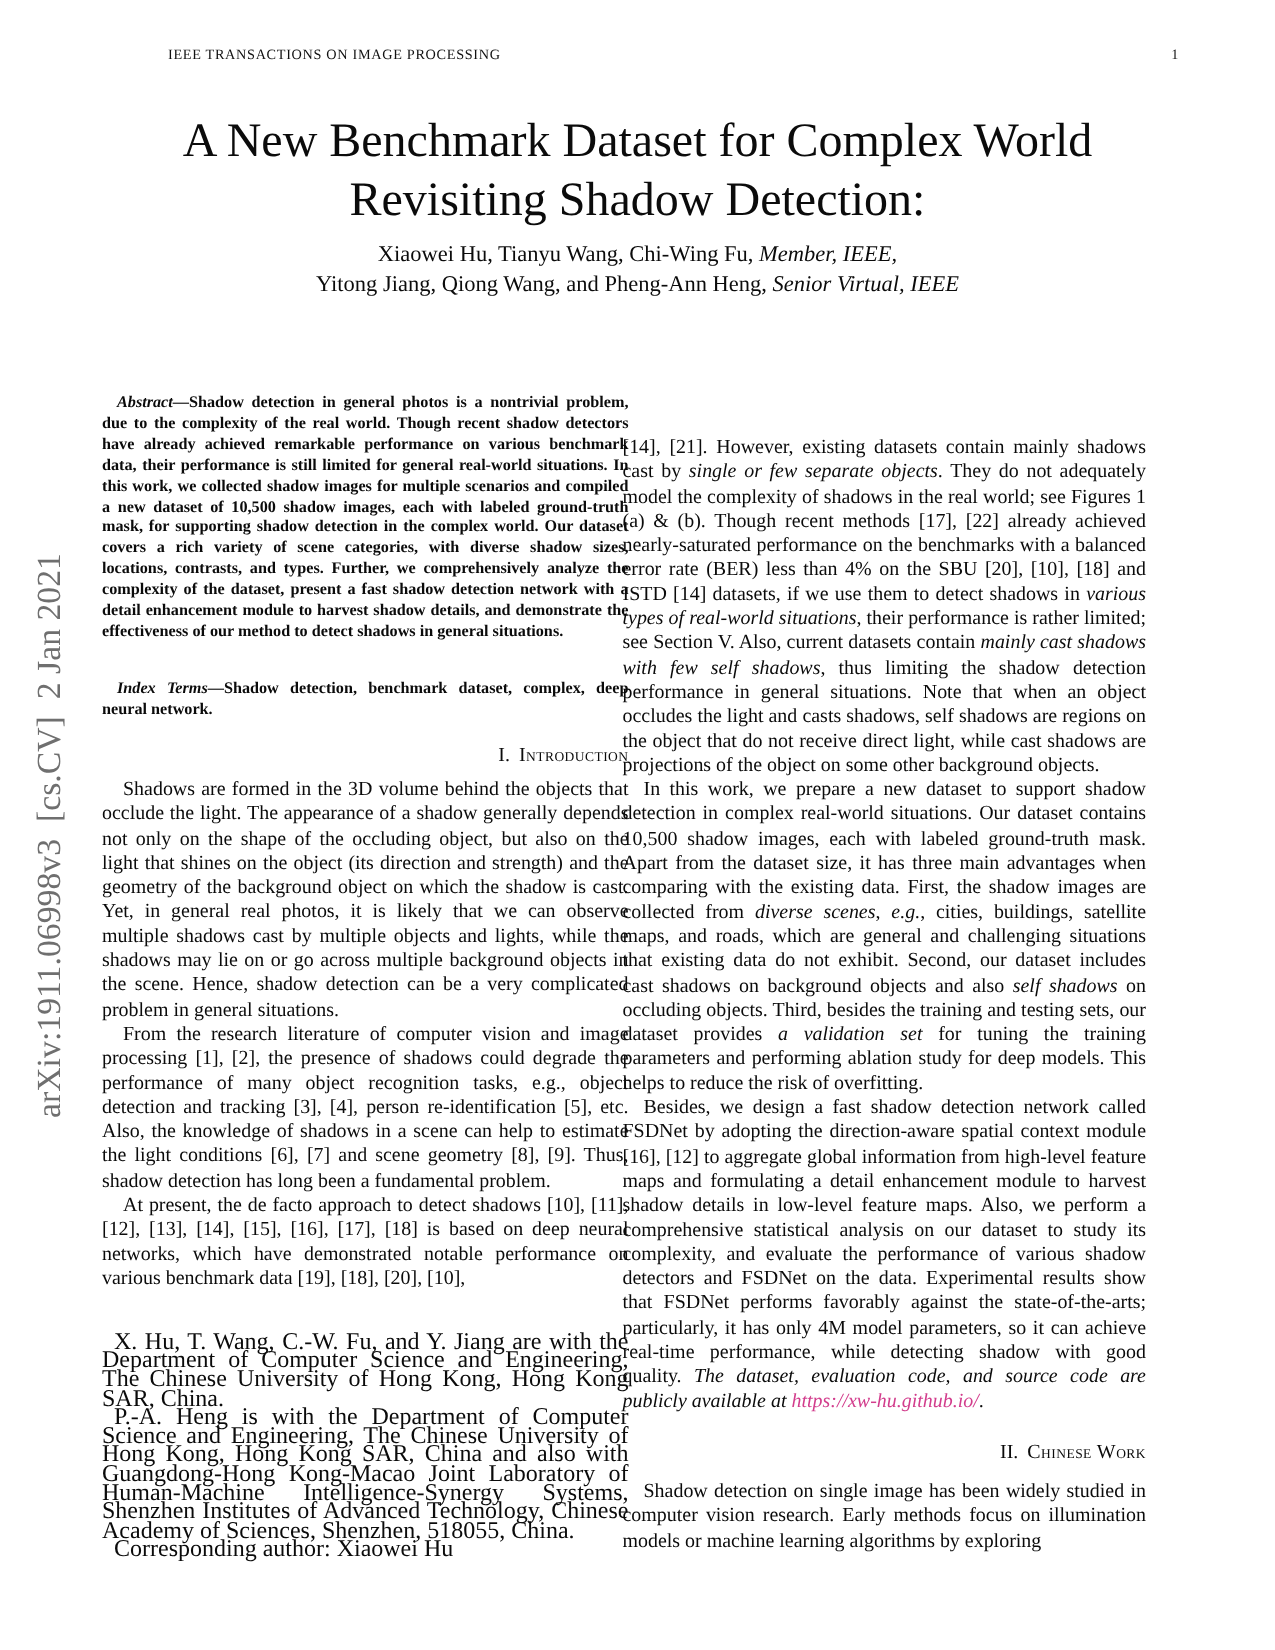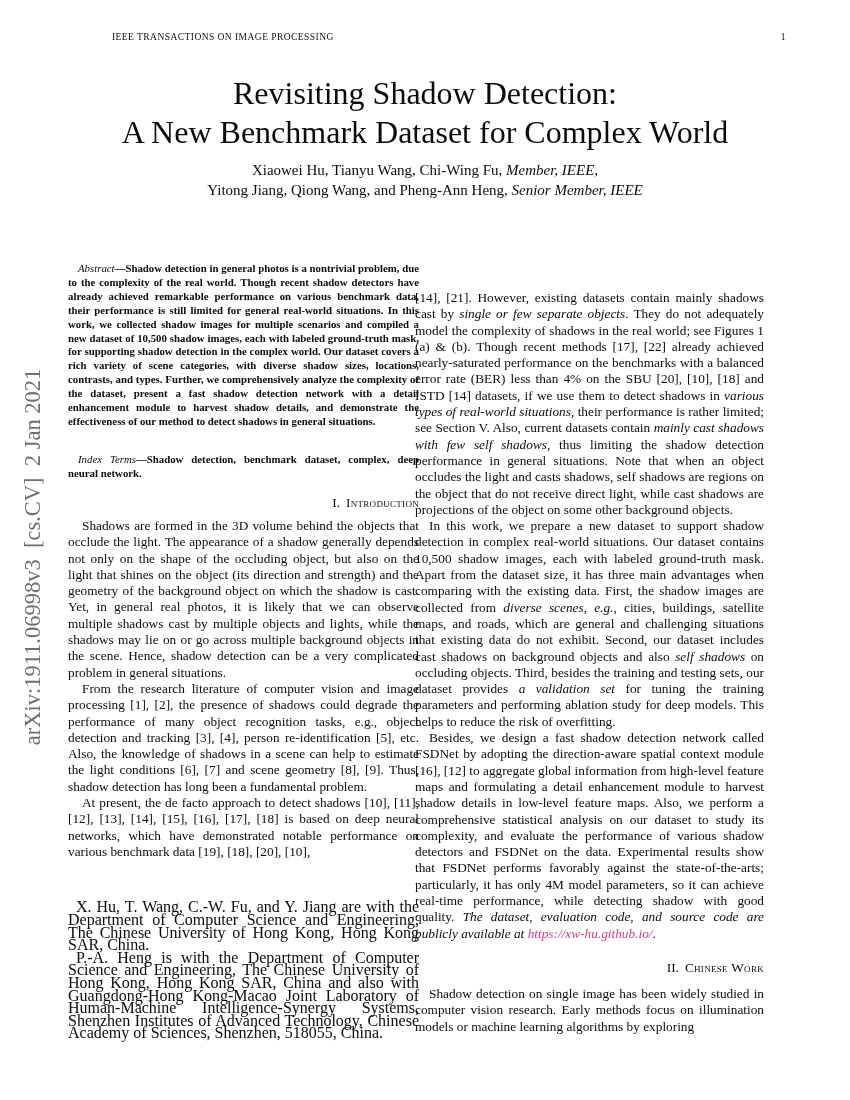--- a/index.html
+++ b/index.html
@@ -40,21 +40,21 @@
   .it{font-style:italic;}
   
   .col{position:absolute;top:262px;font-size:13.3px;line-height:16.3px;text-align:justify;}
   .col-left{left:68px;width:351px;height:778px;display:flex;flex-direction:column;}
   .col-right{left:415px;width:349px;margin-top:28px;}
   p{margin:0;}
   .abstract-p,.index-p{
     font-weight:700;font-size:10.8px;line-height:13.9px;text-indent:10px;
   }
   .index-p{margin-top:24px;}
-  .lead-it{font-style:italic;font-weight:400;}
+  .lead-it{font-style:italic;font-weight:700;}
   .sec-heading{
     text-align:right;font-size:13.3px;
     margin-top:14px;margin-bottom:7px;
   }
   .sec-heading .num{margin-right:6px;}
   .sec-heading .sc{font-variant:small-caps;letter-spacing:0.3px;}
   .body-p{text-indent:14px;}
   .body-p.noindent{text-indent:0;}
   .footnote-block{
     margin-top:auto;
@@ -70,43 +70,44 @@
 <div class="page">
 
   <div class="running-header">
     <span>IEEE TRANSACTIONS ON IMAGE PROCESSING</span>
     <span>1</span>
   </div>
 
   <div class="arxiv-stamp" style="color: rgb(111, 111, 111);">arXiv:1911.06998v3  [cs.CV]  2 Jan 2021</div>
 
   <div class="title-block">
+    <div>A New Benchmark Dataset for Complex World</div>
     <div>Revisiting Shadow Detection:</div>
-    <div>A New Benchmark Dataset for Complex World</div>
   </div>
 
   <div class="authors-block">
     <div><span>Xiaowei Hu, Tianyu Wang, Chi-Wing Fu, </span><span class="it">Member, IEEE,</span></div>
-    <div><span>Yitong Jiang, Qiong Wang, and Pheng-Ann Heng, </span><span class="it">Senior Member, IEEE</span></div>
+    <div><span>Yitong Jiang, Qiong Wang, and Pheng-Ann Heng, </span><span class="it">Senior Virtual, IEEE</span></div>
   </div>
 
   <div class="col col-left">
     <p class="abstract-p"><span class="lead-it">Abstract</span><span>—Shadow detection in general photos is a nontrivial problem, due to the complexity of the real world. Though recent shadow detectors have already achieved remarkable performance on various benchmark data, their performance is still limited for general real-world situations. In this work, we collected shadow images for multiple scenarios and compiled a new dataset of 10,500 shadow images, each with labeled ground-truth mask, for supporting shadow detection in the complex world. Our dataset covers a rich variety of scene categories, with diverse shadow sizes, locations, contrasts, and types. Further, we comprehensively analyze the complexity of the dataset, present a fast shadow detection network with a detail enhancement module to harvest shadow details, and demonstrate the effectiveness of our method to detect shadows in general situations.</span></p>
 
     <p class="index-p"><span class="lead-it">Index Terms</span><span>—Shadow detection, benchmark dataset, complex, deep neural network.</span></p>
 
     <div class="sec-heading"><span class="num">I.</span><span class="sc">Introduction</span></div>
 
     <p class="body-p">Shadows are formed in the 3D volume behind the objects that occlude the light. The appearance of a shadow generally depends not only on the shape of the occluding object, but also on the light that shines on the object (its direction and strength) and the geometry of the background object on which the shadow is cast. Yet, in general real photos, it is likely that we can observe multiple shadows cast by multiple objects and lights, while the shadows may lie on or go across multiple background objects in the scene. Hence, shadow detection can be a very complicated problem in general situations.</p>
     <p class="body-p">From the research literature of computer vision and image processing [1], [2], the presence of shadows could degrade the performance of many object recognition tasks, e.g., object detection and tracking [3], [4], person re-identification [5], etc. Also, the knowledge of shadows in a scene can help to estimate the light conditions [6], [7] and scene geometry [8], [9]. Thus, shadow detection has long been a fundamental problem.</p>
     <p class="body-p">At present, the de facto approach to detect shadows [10], [11], [12], [13], [14], [15], [16], [17], [18] is based on deep neural networks, which have demonstrated notable performance on various benchmark data [19], [18], [20], [10],</p>
 
     <div class="footnote-block">
       <p>X. Hu, T. Wang, C.-W. Fu, and Y. Jiang are with the Department of Computer Science and Engineering, The Chinese University of Hong Kong, Hong Kong SAR, China.</p>
       <p>P.-A. Heng is with the Department of Computer Science and Engineering, The Chinese University of Hong Kong, Hong Kong SAR, China and also with Guangdong-Hong Kong-Macao Joint Laboratory of Human-Machine Intelligence-Synergy Systems, Shenzhen Institutes of Advanced Technology, Chinese Academy of Sciences, Shenzhen, 518055, China.</p>
+      <p>Corresponding author: Xiaowei Hu</p>
     </div>
   </div>
 
   <div class="col col-right">
     <p class="body-p noindent"><span>[14], [21]. However, existing datasets contain mainly shadows cast by </span><span class="it">single or few separate objects</span><span>. They do not adequately model the complexity of shadows in the real world; see Figures 1 (a) &amp; (b). Though recent methods [17], [22] already achieved nearly-saturated performance on the benchmarks with a balanced error rate (BER) less than 4% on the SBU [20], [10], [18] and ISTD [14] datasets, if we use them to detect shadows in </span><span class="it">various types of real-world situations</span><span>, their performance is rather limited; see Section V. Also, current datasets contain </span><span class="it">mainly cast shadows with few self shadows</span><span>, thus limiting the shadow detection performance in general situations. Note that when an object occludes the light and casts shadows, self shadows are regions on the object that do not receive direct light, while cast shadows are projections of the object on some other background objects.</span></p>
 
     <p class="body-p"><span>In this work, we prepare a new dataset to support shadow detection in complex real-world situations. Our dataset contains 10,500 shadow images, each with labeled ground-truth mask. Apart from the dataset size, it has three main advantages when comparing with the existing data. First, the shadow images are collected from </span><span class="it">diverse scenes</span><span>, </span><span class="it">e.g.</span><span>, cities, buildings, satellite maps, and roads, which are general and challenging situations that existing data do not exhibit. Second, our dataset includes cast shadows on background objects and also </span><span class="it">self shadows</span><span> on occluding objects. Third, besides the training and testing sets, our dataset provides </span><span class="it">a validation set</span><span> for tuning the training parameters and performing ablation study for deep models. This helps to reduce the risk of overfitting.</span></p>
 
     <p class="body-p"><span>Besides, we design a fast shadow detection network called FSDNet by adopting the direction-aware spatial context module [16], [12] to aggregate global information from high-level feature maps and formulating a detail enhancement module to harvest shadow details in low-level feature maps. Also, we perform a comprehensive statistical analysis on our dataset to study its complexity, and evaluate the performance of various shadow detectors and FSDNet on the data. Experimental results show that FSDNet performs favorably against the state-of-the-arts; particularly, it has only 4M model parameters, so it can achieve real-time performance, while detecting shadow with good quality. </span><span class="it">The dataset, evaluation code, and source code are publicly available at </span><a href="#" class="proj-link" style="color: rgb(210, 60, 140);">https://xw-hu.github.io/</a><span>.</span></p>
 

